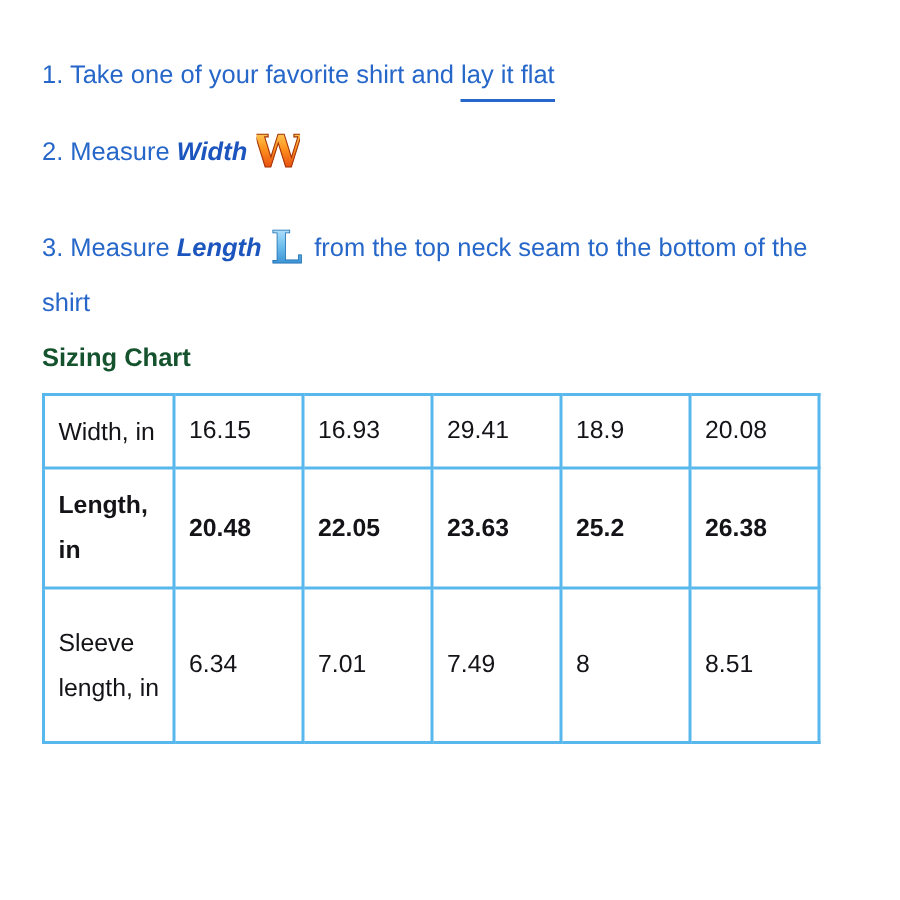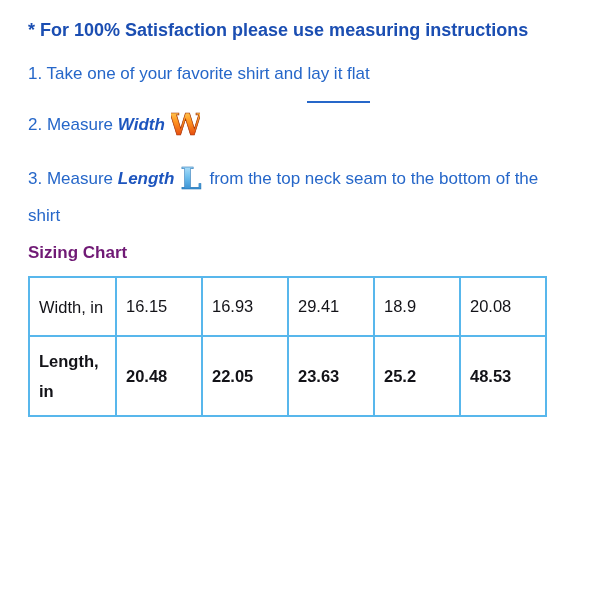--- a/index.html
+++ b/index.html
@@ -23,56 +23,56 @@
   }
   .intro-line.second { margin-top: 14px; }
   .step {
     font-size: 17px;
     color: #2667c9;
     line-height: 24px;
     white-space: nowrap;
   }
   .step-1 { margin-top: 20px; }
   .step-2 { margin-top: 20px; line-height: 36px; }
-  .step-3 { margin-top: 14px; line-height: 32px; white-space: normal; width: 538px; }
+  .step-3 { margin-top: 24px; line-height: 32px; white-space: normal; width: 538px; }
   .keyword { font-weight: bold; color: #1d55be; font-style: italic; }
   .underline-link {
     border-bottom: 2px solid #2667c9;
-    padding-bottom: 18px;
+    padding-bottom: 7px;
     cursor: pointer;
   }
   .letter-icon {
     display: inline-block;
     vertical-align: middle;
     margin: 0 7px 4px 6px;
   }
   .chart-title {
     margin-top: 10px;
     font-size: 17px;
     font-weight: bold;
-    color: #701a75;
+    color: #14532d;
     line-height: 22px;
   }
   table.sizing-table {
     margin-top: 12px;
     border-collapse: collapse;
     table-layout: fixed;
   }
   .sizing-table th, .sizing-table td {
     border: 2px solid #58b7ec;
     text-align: left;
     vertical-align: middle;
     padding: 0 2px 0 9px;
     box-sizing: border-box;
     font-weight: normal;
   }
   .sizing-table col.c0 { width: 87px; }
   .sizing-table col.cs { width: 86px; }
   tr.header-row th { height: 54px; }
-  tr.row-0 td, tr.row-0 th { height: 59px; }
+  tr.row-0 td, tr.row-0 th { height: 49px; }
   tr.row-1 td, tr.row-1 th { height: 80px; font-weight: bold; }
   tr.row-2 td, tr.row-2 th { height: 103px; }
   .size-letter {
     font-size: 16px;
     font-weight: bold;
     color: #15151f;
   }
   .size-range {
     font-size: 15px;
     font-weight: bold;
@@ -87,21 +87,20 @@
   .cell-value {
     font-size: 16.5px;
     color: #131318;
   }
 </style>
 </head>
 <body>
 
 <div class="page">
 
-  <div class="intro-line">* For 100% Satisfaction please use measuring instructions</div>
 
   <div class="step step-1"><span>1. Take one of your favorite shirt and </span><span class="underline-link">lay it flat</span></div>
 
   <div class="step step-2"><span>2. Measure </span><span class="keyword">Width</span><svg class="letter-icon" width="29" height="36" viewBox="0 0 29 36" aria-hidden="true">
       <defs>
         <linearGradient id="gradW" x1="0" y1="0" x2="0" y2="1">
           <stop offset="0%" stop-color="#ffe06a"></stop>
           <stop offset="42%" stop-color="#ff9420"></stop>
           <stop offset="100%" stop-color="#d92808"></stop>
         </linearGradient>
@@ -139,18 +138,26 @@
       <td class="cell-value">29.41</td>
       <td class="cell-value">18.9</td>
       <td class="cell-value">20.08</td>
     </tr>
     <tr class="row-1">
       <th class="row-label">Length, in</th>
       <td class="cell-value">20.48</td>
       <td class="cell-value">22.05</td>
       <td class="cell-value">23.63</td>
       <td class="cell-value">25.2</td>
-      <td class="cell-value">48.53</td>
+      <td class="cell-value">26.38</td>
+    </tr>
+    <tr class="row-2">
+      <th class="row-label">Sleeve length, in</th>
+      <td class="cell-value">6.34</td>
+      <td class="cell-value">7.01</td>
+      <td class="cell-value">7.49</td>
+      <td class="cell-value">8</td>
+      <td class="cell-value">8.51</td>
     </tr>
   </tbody>
     </table>
 
 </div>
 
 </body></html>

